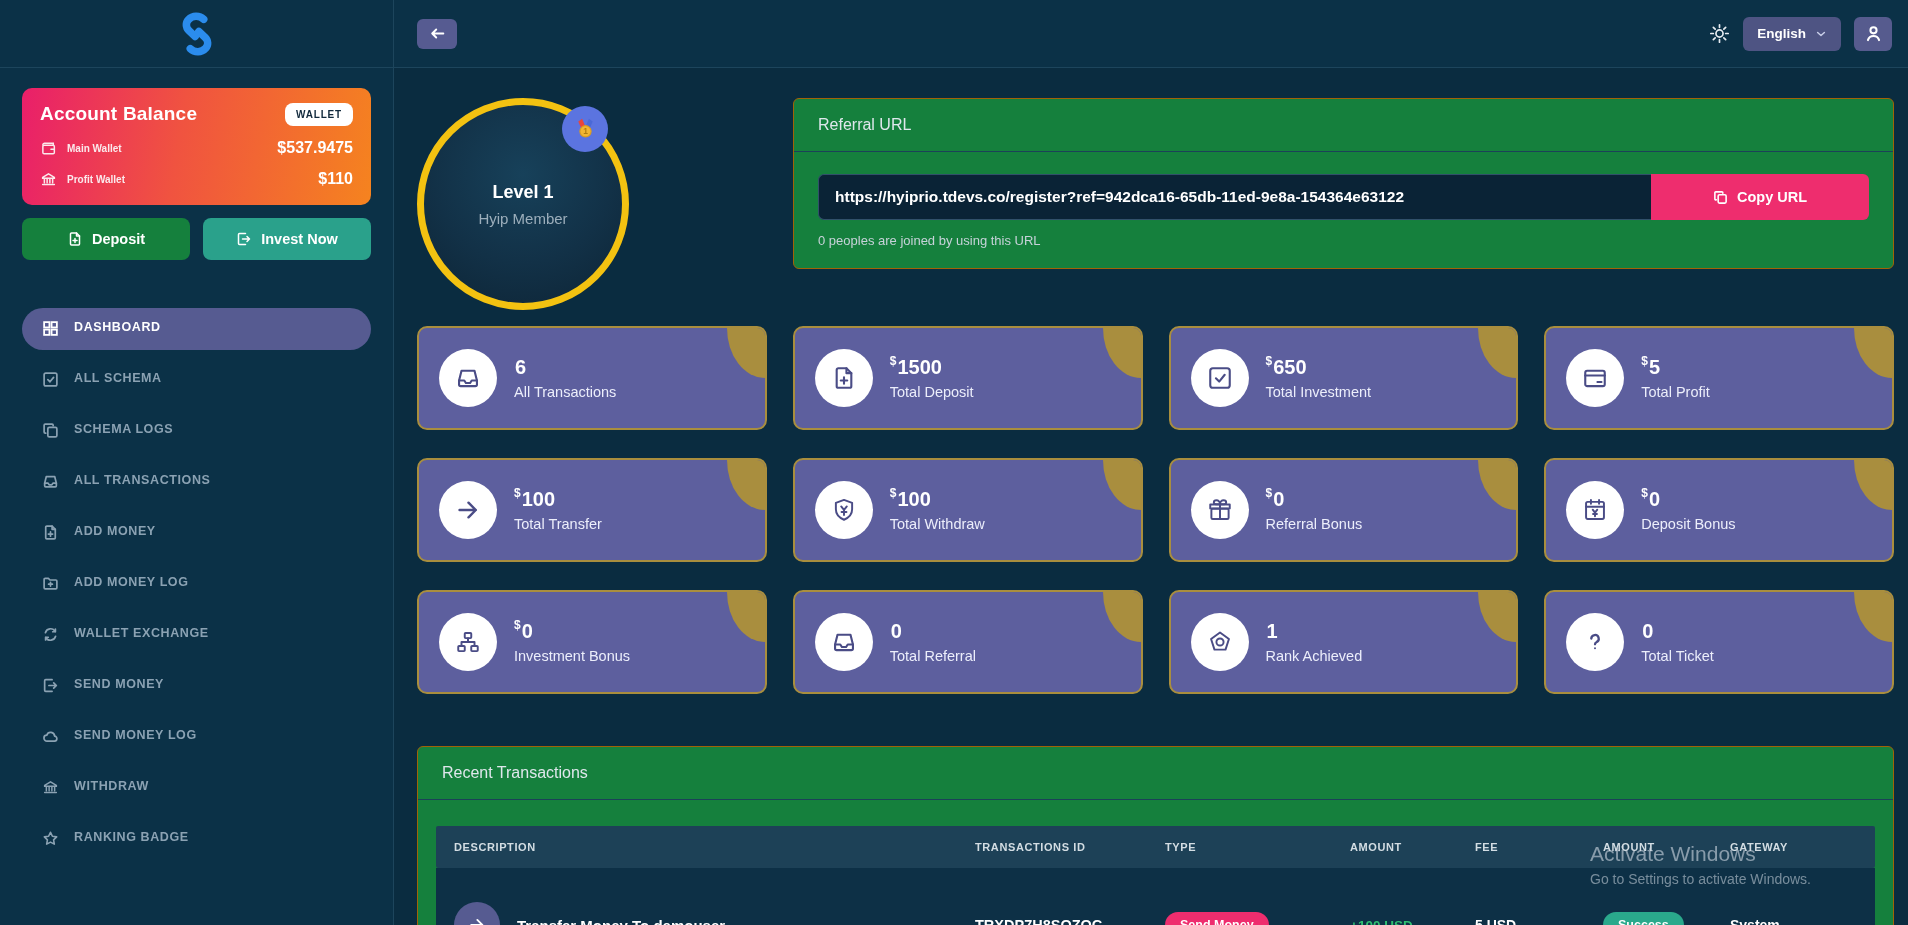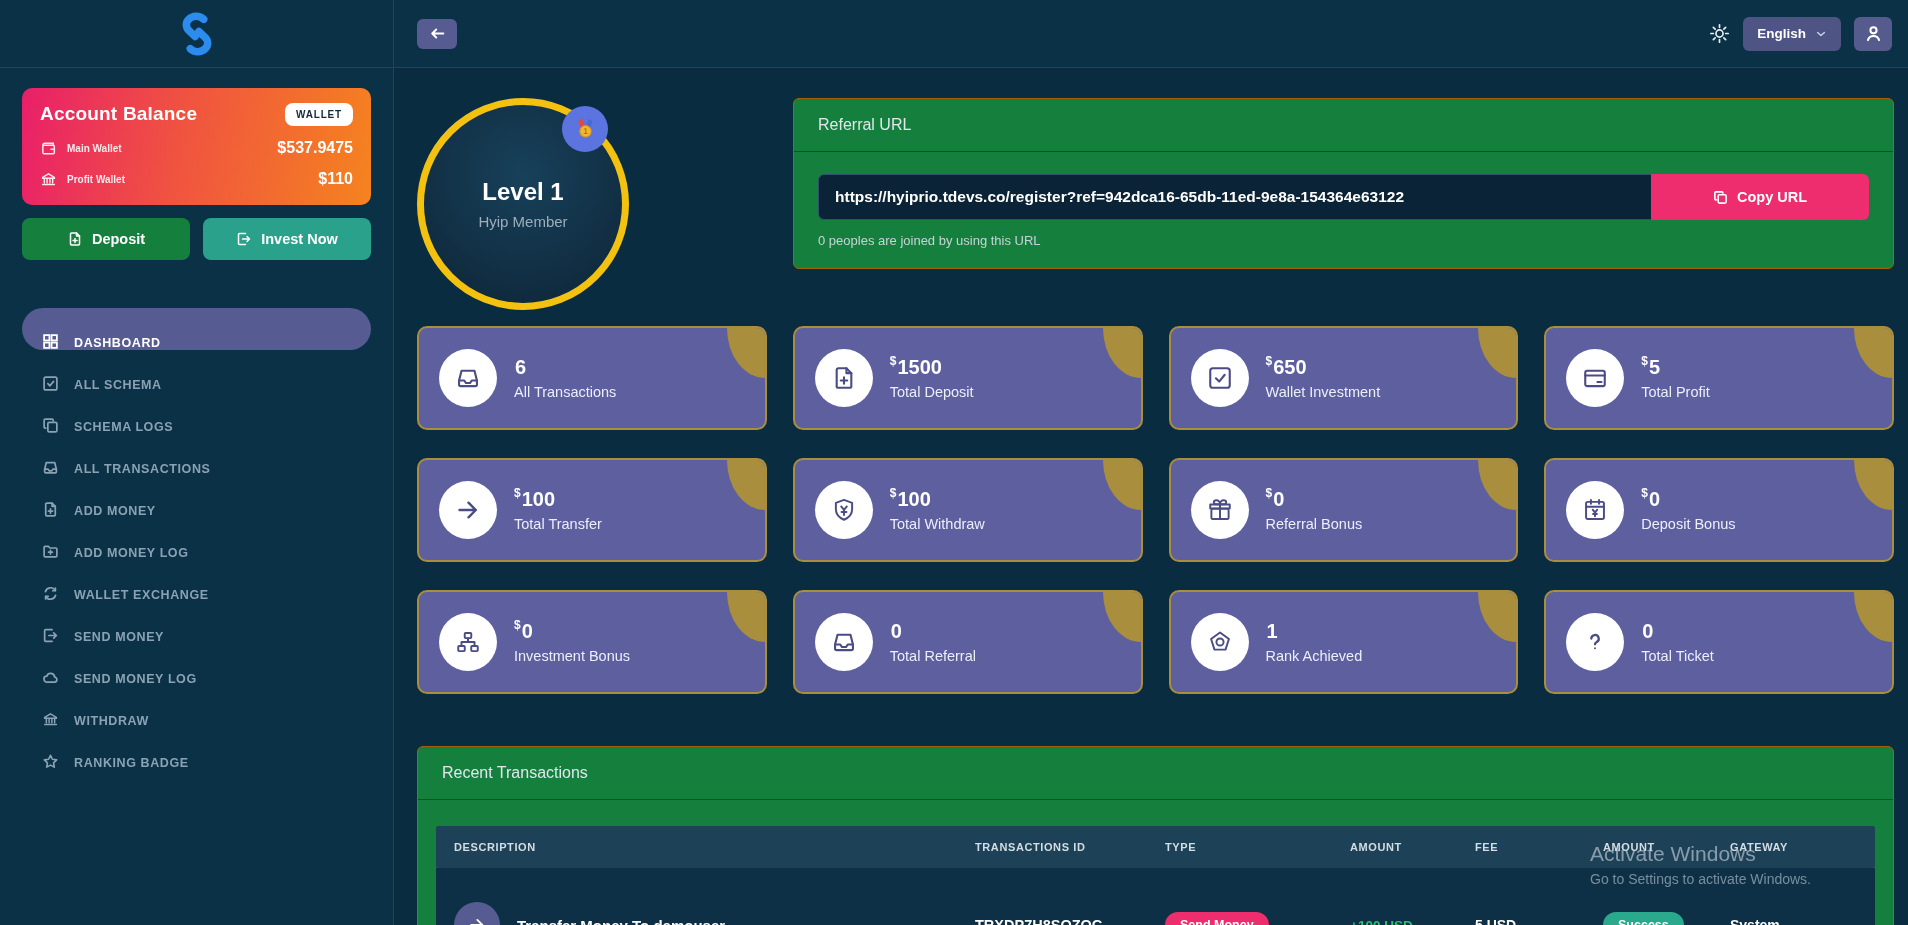--- a/index.html
+++ b/index.html
@@ -35,34 +35,34 @@
   .balance-row .bi { display:flex; margin-right:10px; color:#fbe9ec; }
   .balance-row .lbl { font-size:10px; }
   .balance-row .val { margin-left:auto; font-size:16px; color:#fff; }
   .action-row { display:flex; gap:13px; margin-top:13px; }
   .act-btn { flex:1; height:42px; border:none; border-radius:8px; color:#fff; font-weight:bold;
              font-size:14.5px; display:flex; align-items:center; justify-content:center; gap:9px; cursor:pointer; }
   .act-deposit { background:#15803d; }
   .act-invest { background:#2aa18b; }
 
   .menu { margin-top:48px; list-style:none; }
-  .menu li { height:42px; display:flex; align-items:flex-end; padding:0 20px;
+  .menu li { height:42px; margin-bottom:9px; display:flex; align-items:flex-start; padding:12px 20px;
              border-radius:21px; color:#8ba2b3; font-size:12.5px; font-weight:bold; letter-spacing:.6px;
              cursor:pointer; }
   .menu li.active { background:#565b91; color:#fff; }
   .menu .mi { display:flex; margin-right:15px; }
 
   
   .main { padding:30px 14px 0 23px; overflow:hidden; }
   .row-top { display:flex; min-height:212px; }
   .profile-wrap { width:376px; position:relative; }
   .avatar-ring { width:212px; height:212px; border-radius:50%; border:7px solid #f3c211;
                  background:radial-gradient(circle at 50% 35%, #17415a 0%, #123147 55%, #0d2435 100%);
                  display:flex; flex-direction:column; align-items:center; justify-content:center; gap:7px; }
-  .avatar-level { font-size:24px; font-weight:bold; }
+  .avatar-level { font-size:18px; font-weight:bold; }
   .avatar-role { font-size:15px; color:#9caebb; }
   .medal-badge { position:absolute; left:145px; top:8px; width:46px; height:46px; border-radius:50%;
                  background:#5b74e0; display:flex; align-items:center; justify-content:center; }
 
   .panel { background:#15803d; border:1px solid #a16207; border-radius:6px; }
   .panel-head { padding:17px 24px; font-size:16px; color:#dfe7ec; border-bottom:1px solid #1b4258; }
   .referral-card { flex:1; align-self:flex-start; }
   .referral-body { padding:22px 24px 20px; }
   .url-row { display:flex; height:46px; }
   .url-input { flex:1; background:#0a2336; border:1px solid #31506a; border-right:none;
@@ -388,21 +388,21 @@
       <div class="stat-card">
         <div class="stat-corner"></div>
         <div class="stat-icon">
             <svg width="26" height="26" viewBox="0 0 16 16" fill="none" stroke="currentColor" stroke-width="1.3" stroke-linecap="round" stroke-linejoin="round">
               <rect x="2" y="2" width="12" height="12" rx="1.6"></rect>
               <path d="M5.5 8.2l2 2 3.4-4.2"></path>
             </svg>
           </div>
         <div class="stat-text">
             <div class="stat-value"><sup>$</sup><span>650</span></div>
-        <div class="stat-label">Wallet Investment</div>
+        <div class="stat-label">Total Investment</div>
           </div>
       </div>
 
       <div class="stat-card">
         <div class="stat-corner"></div>
         <div class="stat-icon">
             <svg width="26" height="26" viewBox="0 0 16 16" fill="none" stroke="currentColor" stroke-width="1.3" stroke-linecap="round">
               <rect x="2" y="3.5" width="12" height="9.5" rx="1.2"></rect>
               <path d="M2 6.5h12M9.5 10.5h2.5"></path>
             </svg>

